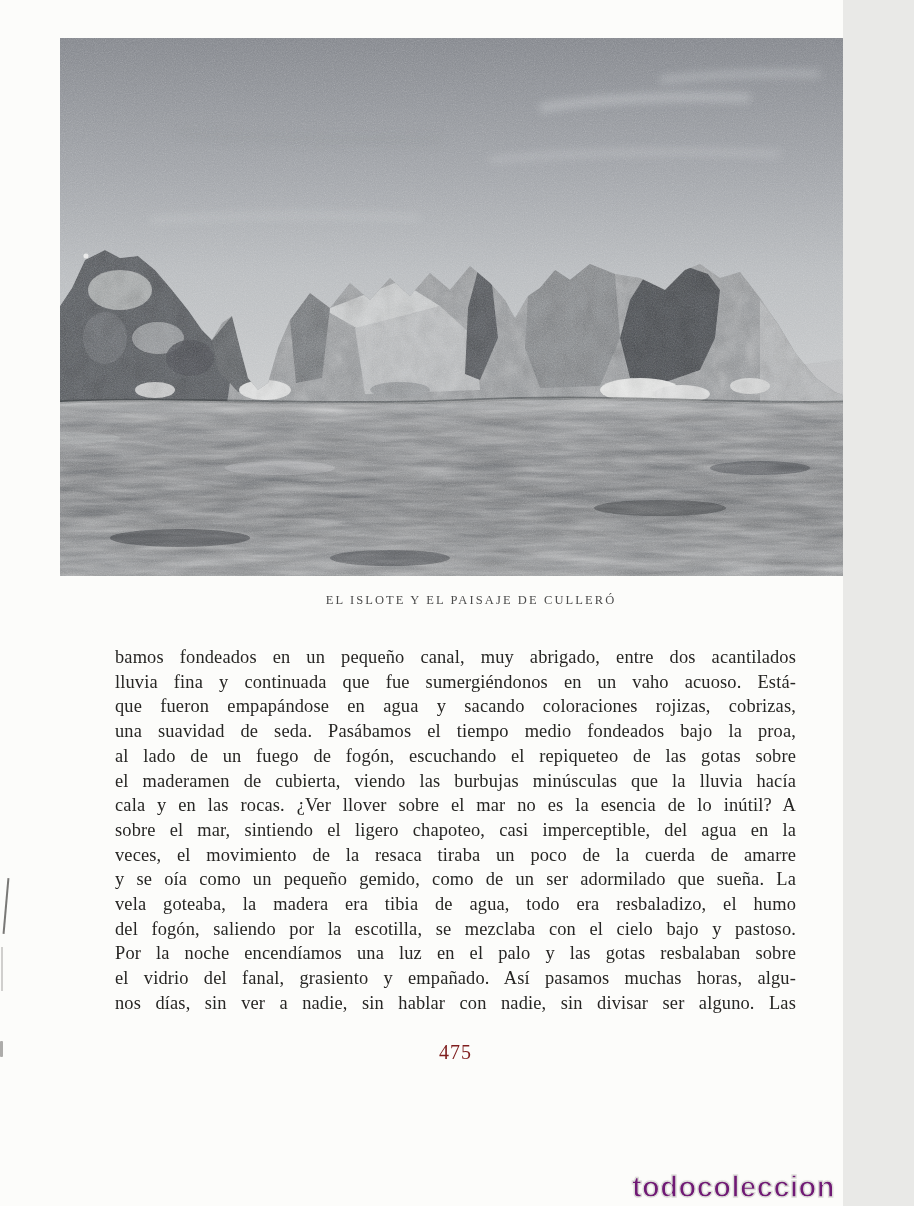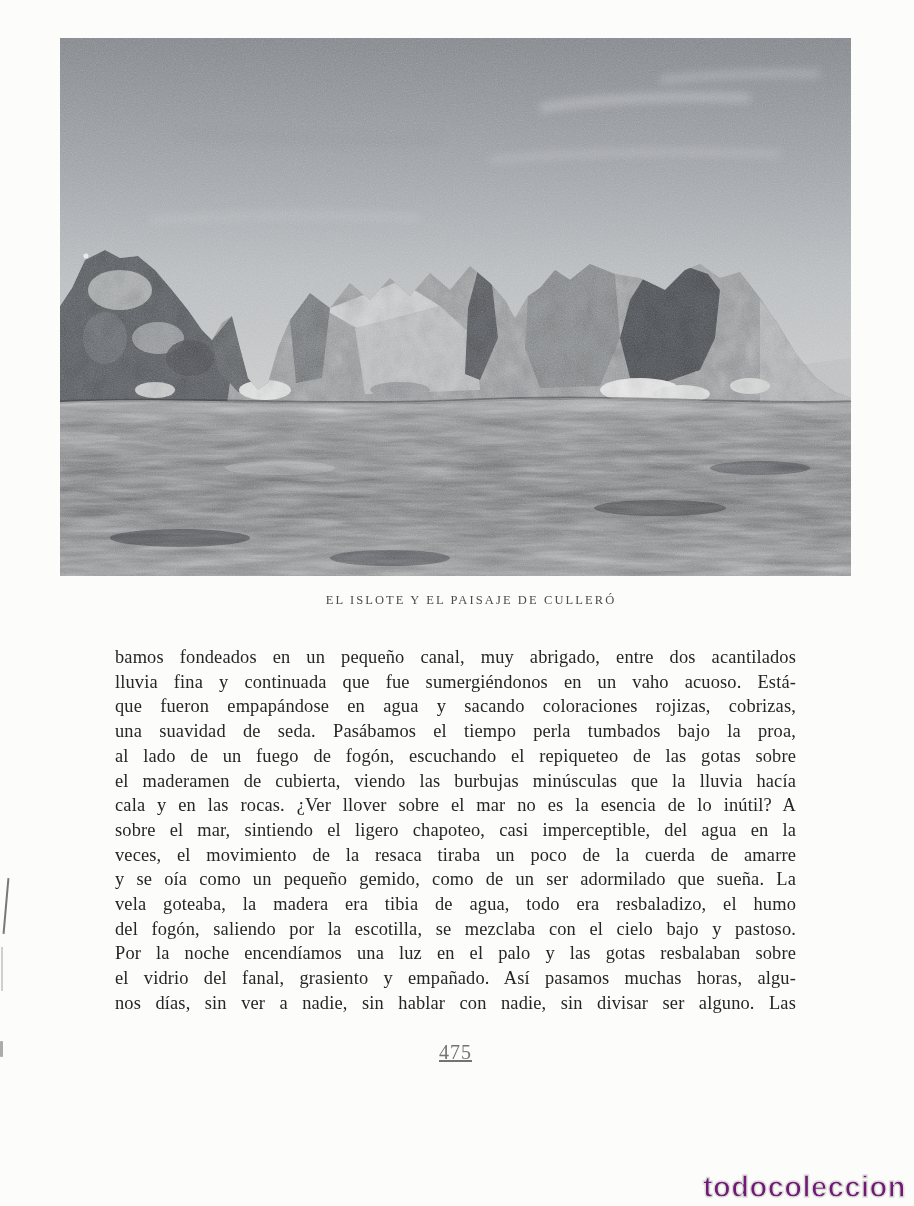--- a/index.html
+++ b/index.html
@@ -1,19 +1,19 @@
 <!DOCTYPE html>
 <html><head>
 <meta charset="utf-8">
 <style>
   html,body{margin:0;padding:0;}
   body{background:#e9e9e7;}
   .page{
     position:relative;
-    width:914px;height:1206px;
+    width:843px;height:1206px;
     background:#fcfcfa;
     overflow:hidden;
     font-family:"Liberation Serif","DejaVu Serif",serif;
   }
   
   .photo{
     position:absolute;left:60px;top:38px;width:791px;height:538px;margin:0;
   }
   .photo svg{display:block;width:100%;height:100%;}
   
@@ -31,21 +31,21 @@
   .text-block .line{
     font-size:18.4px;line-height:24.7px;
     color:#272624;
     text-align:justify;
     text-align-last:justify;
     letter-spacing:0.15px;
     white-space:normal;
   }
   .page-number{
     position:absolute;left:115px;top:1041px;width:681px;
-    text-align:center;font-size:20px;color:#737373;letter-spacing:1px;text-decoration:underline;
+    text-align:center;font-size:20px;color:#7f1d1d;letter-spacing:1px;
   }
   
   .watermark{
     position:absolute;right:8px;bottom:2px;
     font-family:"Liberation Sans","DejaVu Sans",sans-serif;
     font-weight:bold;font-size:29px;letter-spacing:0.5px;
     color:#701a75;
     -webkit-text-stroke:1.3px #dededa;
     text-shadow:0 0 1px rgba(200,200,194,0.55), 0 0 2px rgba(205,205,200,0.35);
   }
@@ -167,21 +167,21 @@
 
   <div class="text-block">
 
       <div class="line">bamos fondeados en un pequeño canal, muy abrigado, entre dos acantilados</div>
 
       <div class="line">lluvia fina y continuada que fue sumergiéndonos en un vaho acuoso. Está-</div>
 
       <div class="line">que fueron empapándose en agua y sacando coloraciones rojizas, cobrizas,</div>
 
 
-      <div class="line">una suavidad de seda. Pasábamos el tiempo perla tumbados bajo la proa,</div>
+      <div class="line">una suavidad de seda. Pasábamos el tiempo medio fondeados bajo la proa,</div>
 
       <div class="line">al lado de un fuego de fogón, escuchando el repiqueteo de las gotas sobre</div>
 
       <div class="line">el maderamen de cubierta, viendo las burbujas minúsculas que la lluvia hacía</div>
 
       <div class="line">cala y en las rocas. ¿Ver llover sobre el mar no es la esencia de lo inútil? A</div>
 
       <div class="line">sobre el mar, sintiendo el ligero chapoteo, casi imperceptible, del agua en la</div>
 
       <div class="line">veces, el movimiento de la resaca tiraba un poco de la cuerda de amarre</div>

